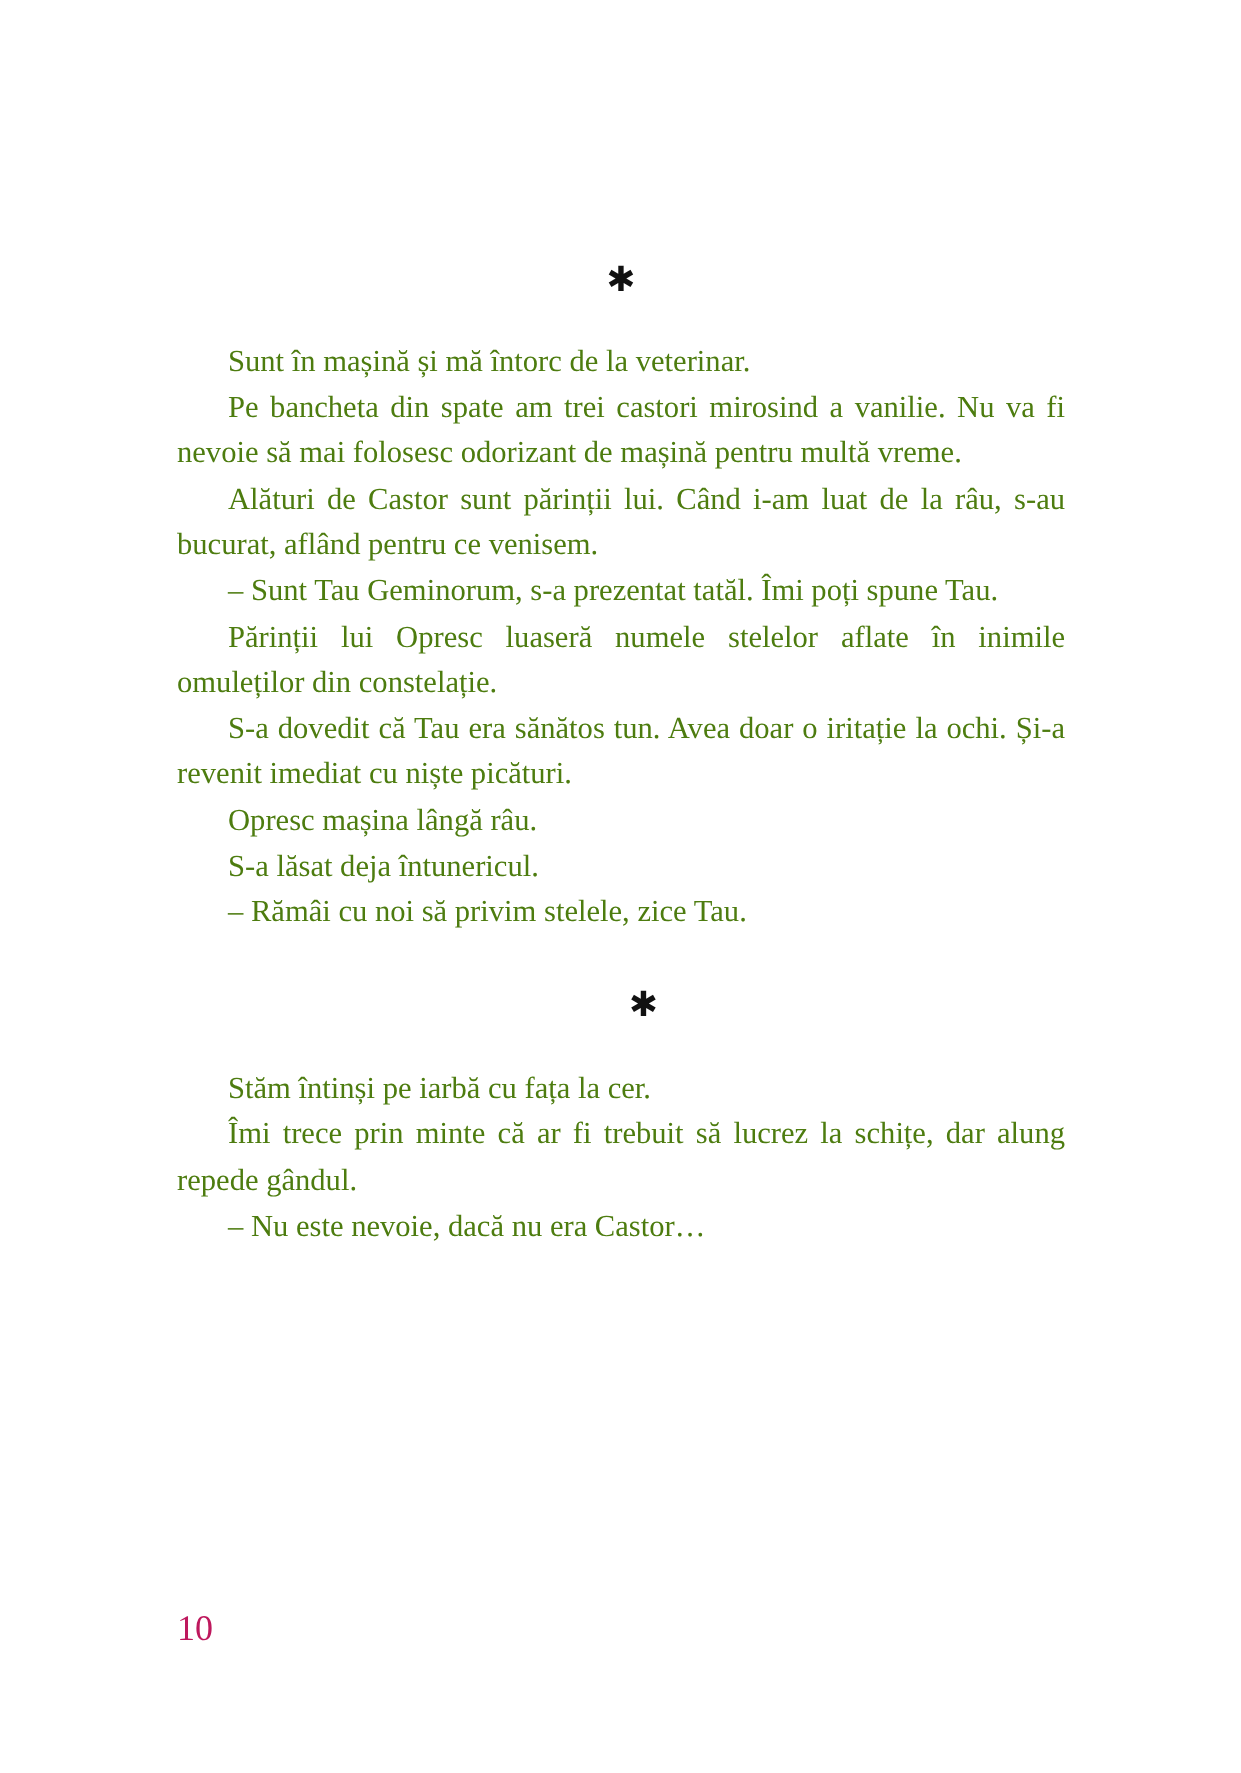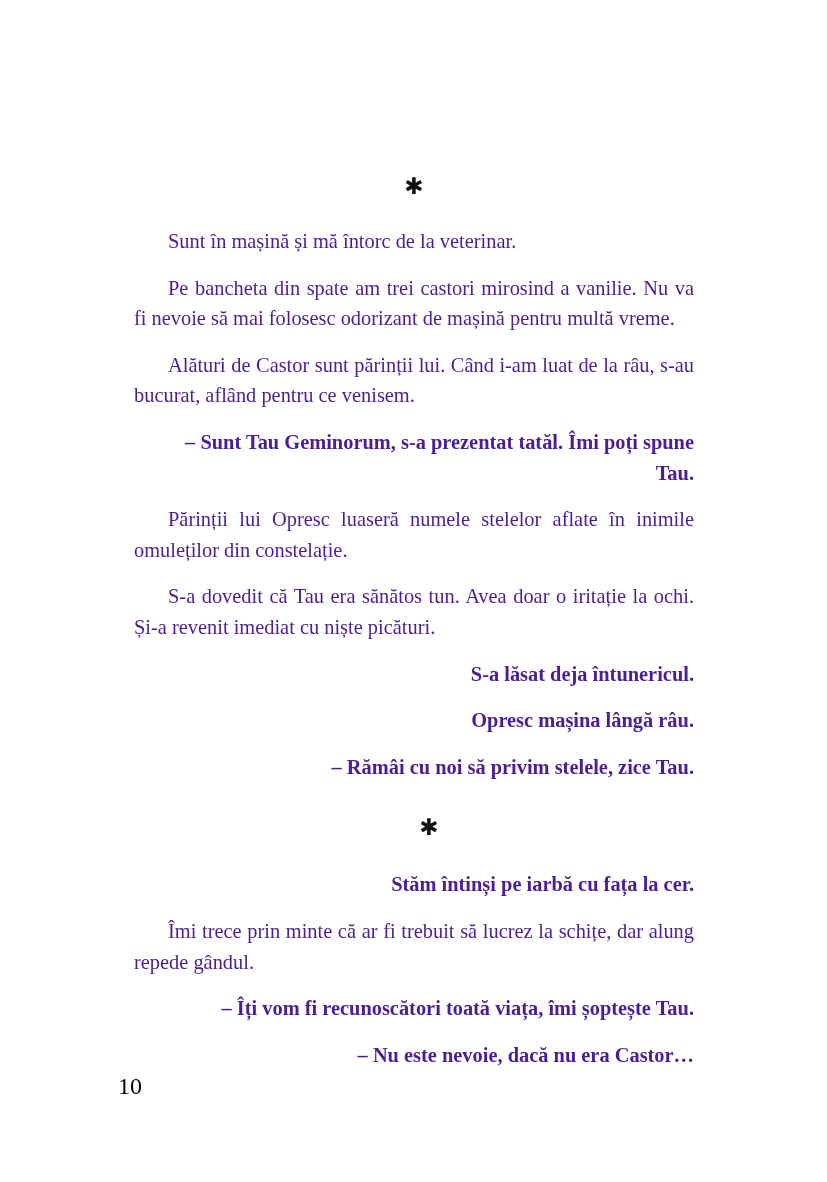--- a/index.html
+++ b/index.html
@@ -34,69 +34,67 @@
   .sep-first {
     margin-bottom: 28px;
     padding-left: 0px;
   }
   .sep-mid {
     margin-top: 34px;
     margin-bottom: 30px;
     padding-left: 30px;
   }
   .block p {
-    margin: 16px;
+    margin: 0;
     text-indent: 34px;
     font-size: 20.4px;
     line-height: 30.6px;
     text-align: justify;
     text-justify: inter-word;
     hyphens: none;
-    color: #4c1d95;
+    color: #4d7c0f;
   }
   .block p.last-line {
-    text-align: right;
-    font-weight: bold;
+    text-align: left;
   }
   .folio {
     position: absolute;
     left: 118px;
     top: 1073px;
     font-size: 24px;
-    color: #000000;
+    color: #be185d;
     font-family: "Liberation Serif", "DejaVu Serif", serif;
   }
 </style>
 </head>
 <body>
 
 <div class="page">
 
   <div class="content">
 
     <div class="sep sep-first">✱</div>
 
     <div class="block">
       <p>Sunt în mașină și mă întorc de la veterinar.</p>
       <p>Pe bancheta din spate am trei castori mirosind a vanilie. Nu va fi nevoie să mai folosesc odorizant de mașină pentru multă vreme.</p>
       <p>Alături de Castor sunt părinții lui. Când i-am luat de la râu, s-au bucurat, aflând pentru ce venisem.</p>
       <p class="last-line">– Sunt Tau Geminorum, s-a prezentat tatăl. Îmi poți spune Tau.</p>
       <p>Părinții lui Opresc luaseră numele stelelor aflate în inimile omuleților din constelație.</p>
       <p>S-a dovedit că Tau era sănătos tun. Avea doar o iritație la ochi. Și-a revenit imediat cu niște picături.</p>
+      <p class="last-line">Opresc mașina lângă râu.</p>
       <p class="last-line">S-a lăsat deja întunericul.</p>
-      <p class="last-line">Opresc mașina lângă râu.</p>
       <p class="last-line">– Rămâi cu noi să privim stelele, zice Tau.</p>
     </div>
 
     <div class="sep sep-mid">✱</div>
 
     <div class="block">
       <p class="last-line">Stăm întinși pe iarbă cu fața la cer.</p>
       <p>Îmi trece prin minte că ar fi trebuit să lucrez la schițe, dar alung repede gândul.</p>
-      <p class="last-line">– Îți vom fi recunoscători toată viața, îmi șoptește Tau.</p>
       <p class="last-line">– Nu este nevoie, dacă nu era Castor…</p>
     </div>
 
   </div>
 
   <div class="folio">10</div>
 
 </div>
 
 </body></html>

